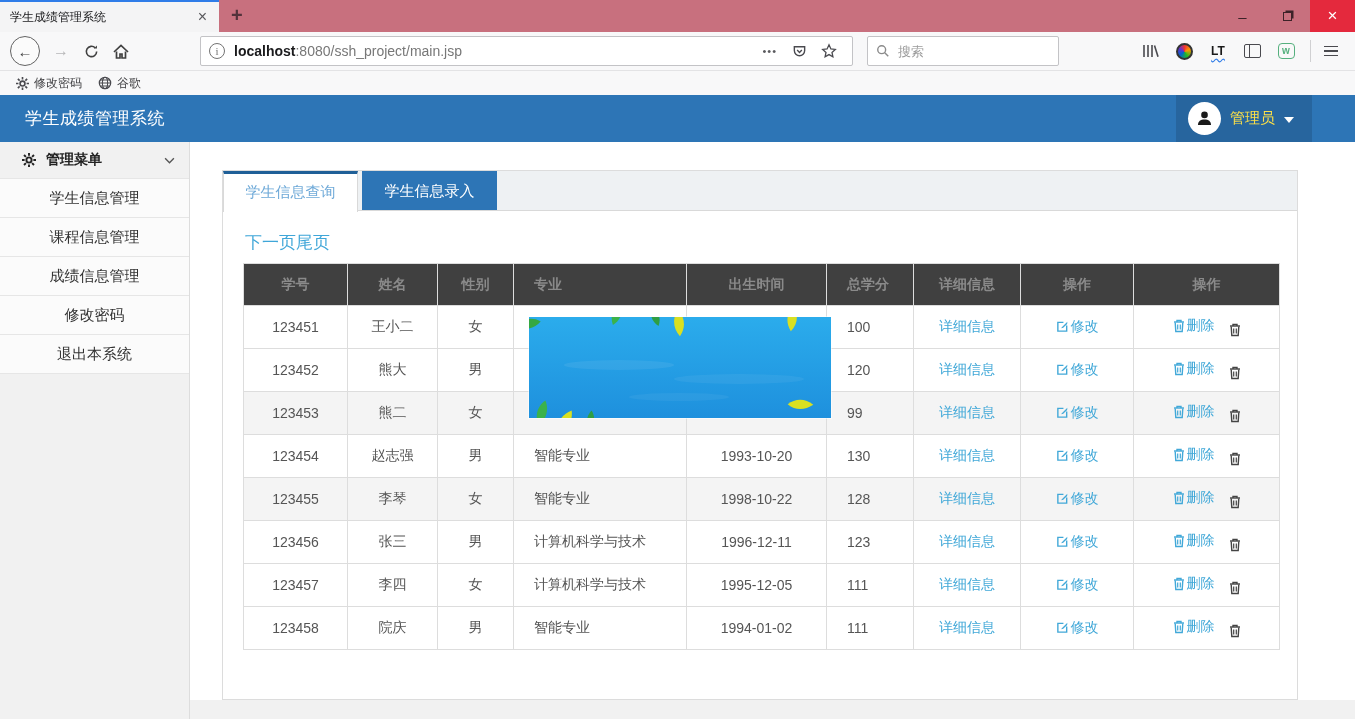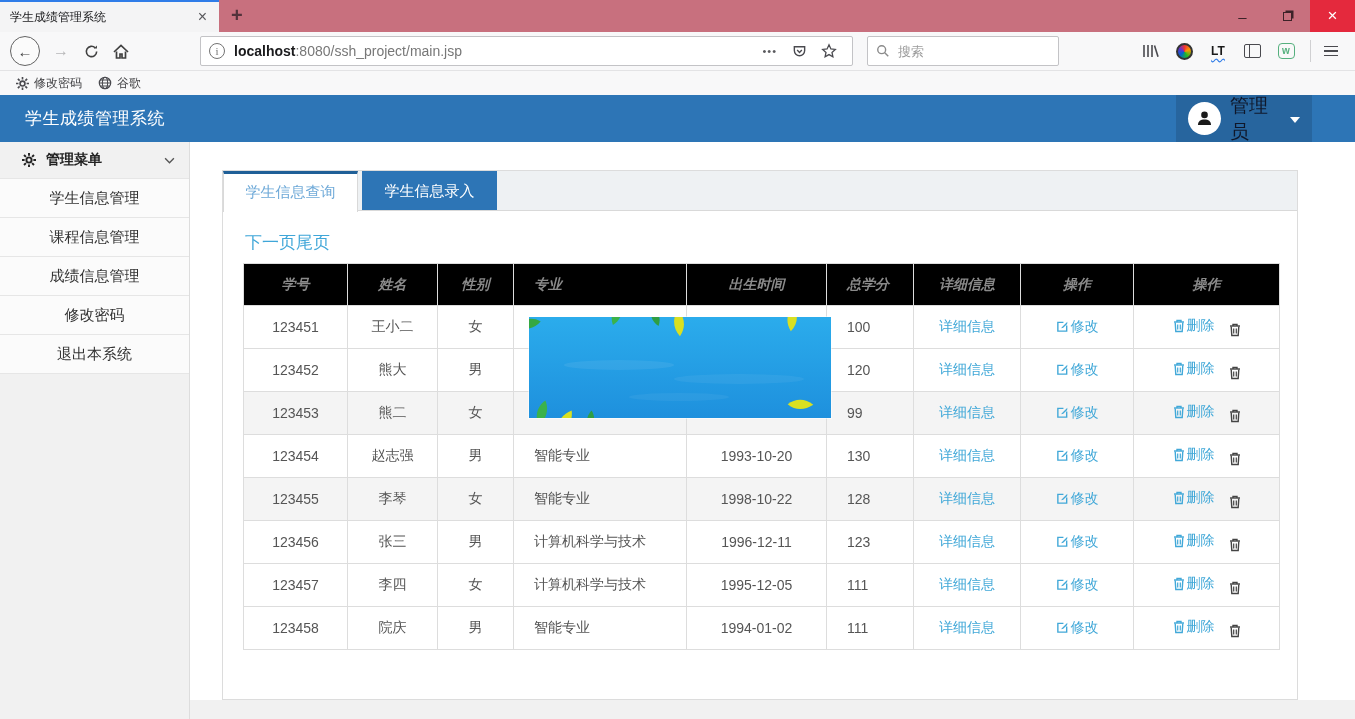--- a/index.html
+++ b/index.html
@@ -46,21 +46,21 @@
 
   
   .bookmarksbar { height:24px; background:#f8f8f9; display:flex; align-items:center; padding:0 8px; flex:none; }
   .bm-item { display:flex; align-items:center; gap:5px; font-size:12px; color:#3e3e41; padding:0 8px; }
 
   
   .appheader { height:47px; background:#2d75b6; position:relative; display:flex; align-items:center; flex:none; }
   .app-title { color:#fff; font-size:17px; padding-left:25px; letter-spacing:0.5px; }
   .user-box { position:absolute; right:43px; top:0; height:47px; width:136px; background:rgba(0,0,0,0.13); display:flex; align-items:center; padding:0 12px; gap:9px; }
   .avatar { width:33px; height:33px; background:#fff; border-radius:50%; display:flex; align-items:center; justify-content:center; flex:none; }
-  .user-name { color:#0f172a; font-size:19px; }
+  .user-name { color:#fde047; font-size:15px; }
   .caret-down { width:0; height:0; border-left:5px solid transparent; border-right:5px solid transparent; border-top:6px solid #fff; margin-top:2px; }
 
   
   .body-row { flex:1; display:flex; min-height:0;border-radius:12px; }
   .sidebar { width:190px; background:#f1f1f1; border-right:1px solid #ddd; flex:none; }
   .menu-header { height:36px; display:flex; align-items:center; padding:0 14px 0 22px; gap:10px; }
   .menu-header-label { font-size:14px; font-weight:bold; color:#222; flex:1; }
   .menu-item { height:39px; background:#fbfbfb; border-top:1px solid #e6e6e6; display:flex; align-items:center; justify-content:center; font-size:15px; color:#333; cursor:pointer; }
   .menu-items { border-bottom:1px solid #e6e6e6; }
 
@@ -69,21 +69,21 @@
   .tabstrip { height:40px; background:#eef1f3; border-bottom:1px solid #d9d9d9; display:flex; }
   .tab-btn { width:135px; text-align:center; font-size:15px; }
   .tab-btn.active { background:#fff; border:1px solid #d9d9d9; border-top:3px solid #1f5f97; border-bottom:none; color:#6ea9d8; line-height:36px; height:41px; margin-bottom:-1px; position:relative; z-index:1; }
   .tab-btn.inactive { background:#2d75b6; color:#fff; line-height:40px; margin-left:4px; }
   .content { padding:18px 20px 12px 20px; }
   .pagination { font-size:17px; margin:2px 0 9px 2px; }
   .pagination a { color:#3fa6d8; text-decoration:none; cursor:pointer; }
 
   .table-wrap { position:relative; }
   table { border-collapse:collapse; table-layout:fixed; width:1036px; }
-  th { height:42px; background:#000000; color:#8a8a8a; font-size:14px; font-weight:bold; border:1px solid #ddd; text-align:center;font-style:italic; }
+  th { height:42px; background:#404040; color:#8a8a8a; font-size:14px; font-weight:bold; border:1px solid #ddd; text-align:center; }
   td { height:43px; color:#555; font-size:14px; border:1px solid #ddd; text-align:center; background:#fff; }
   tr.shaded td { background:#f4f4f4; }
   th.left, td.left { text-align:left; padding-left:20px; }
   td a { color:#41a8d8; text-decoration:none; cursor:pointer; display:inline-flex; align-items:center; gap:2px; }
   .gray-trash { margin-left:14px; display:inline-flex; vertical-align:middle; }
   .overlay-image { position:absolute; left:286px; top:54px; width:302px; height:101px; z-index:2; box-shadow:0 0 0 1px rgba(255,255,255,0.5); }
 
   .bottom-strip { position:absolute; left:0; right:0; bottom:0; height:19px; background:#f1f1f1; }
   svg { display:block; }
 </style>

